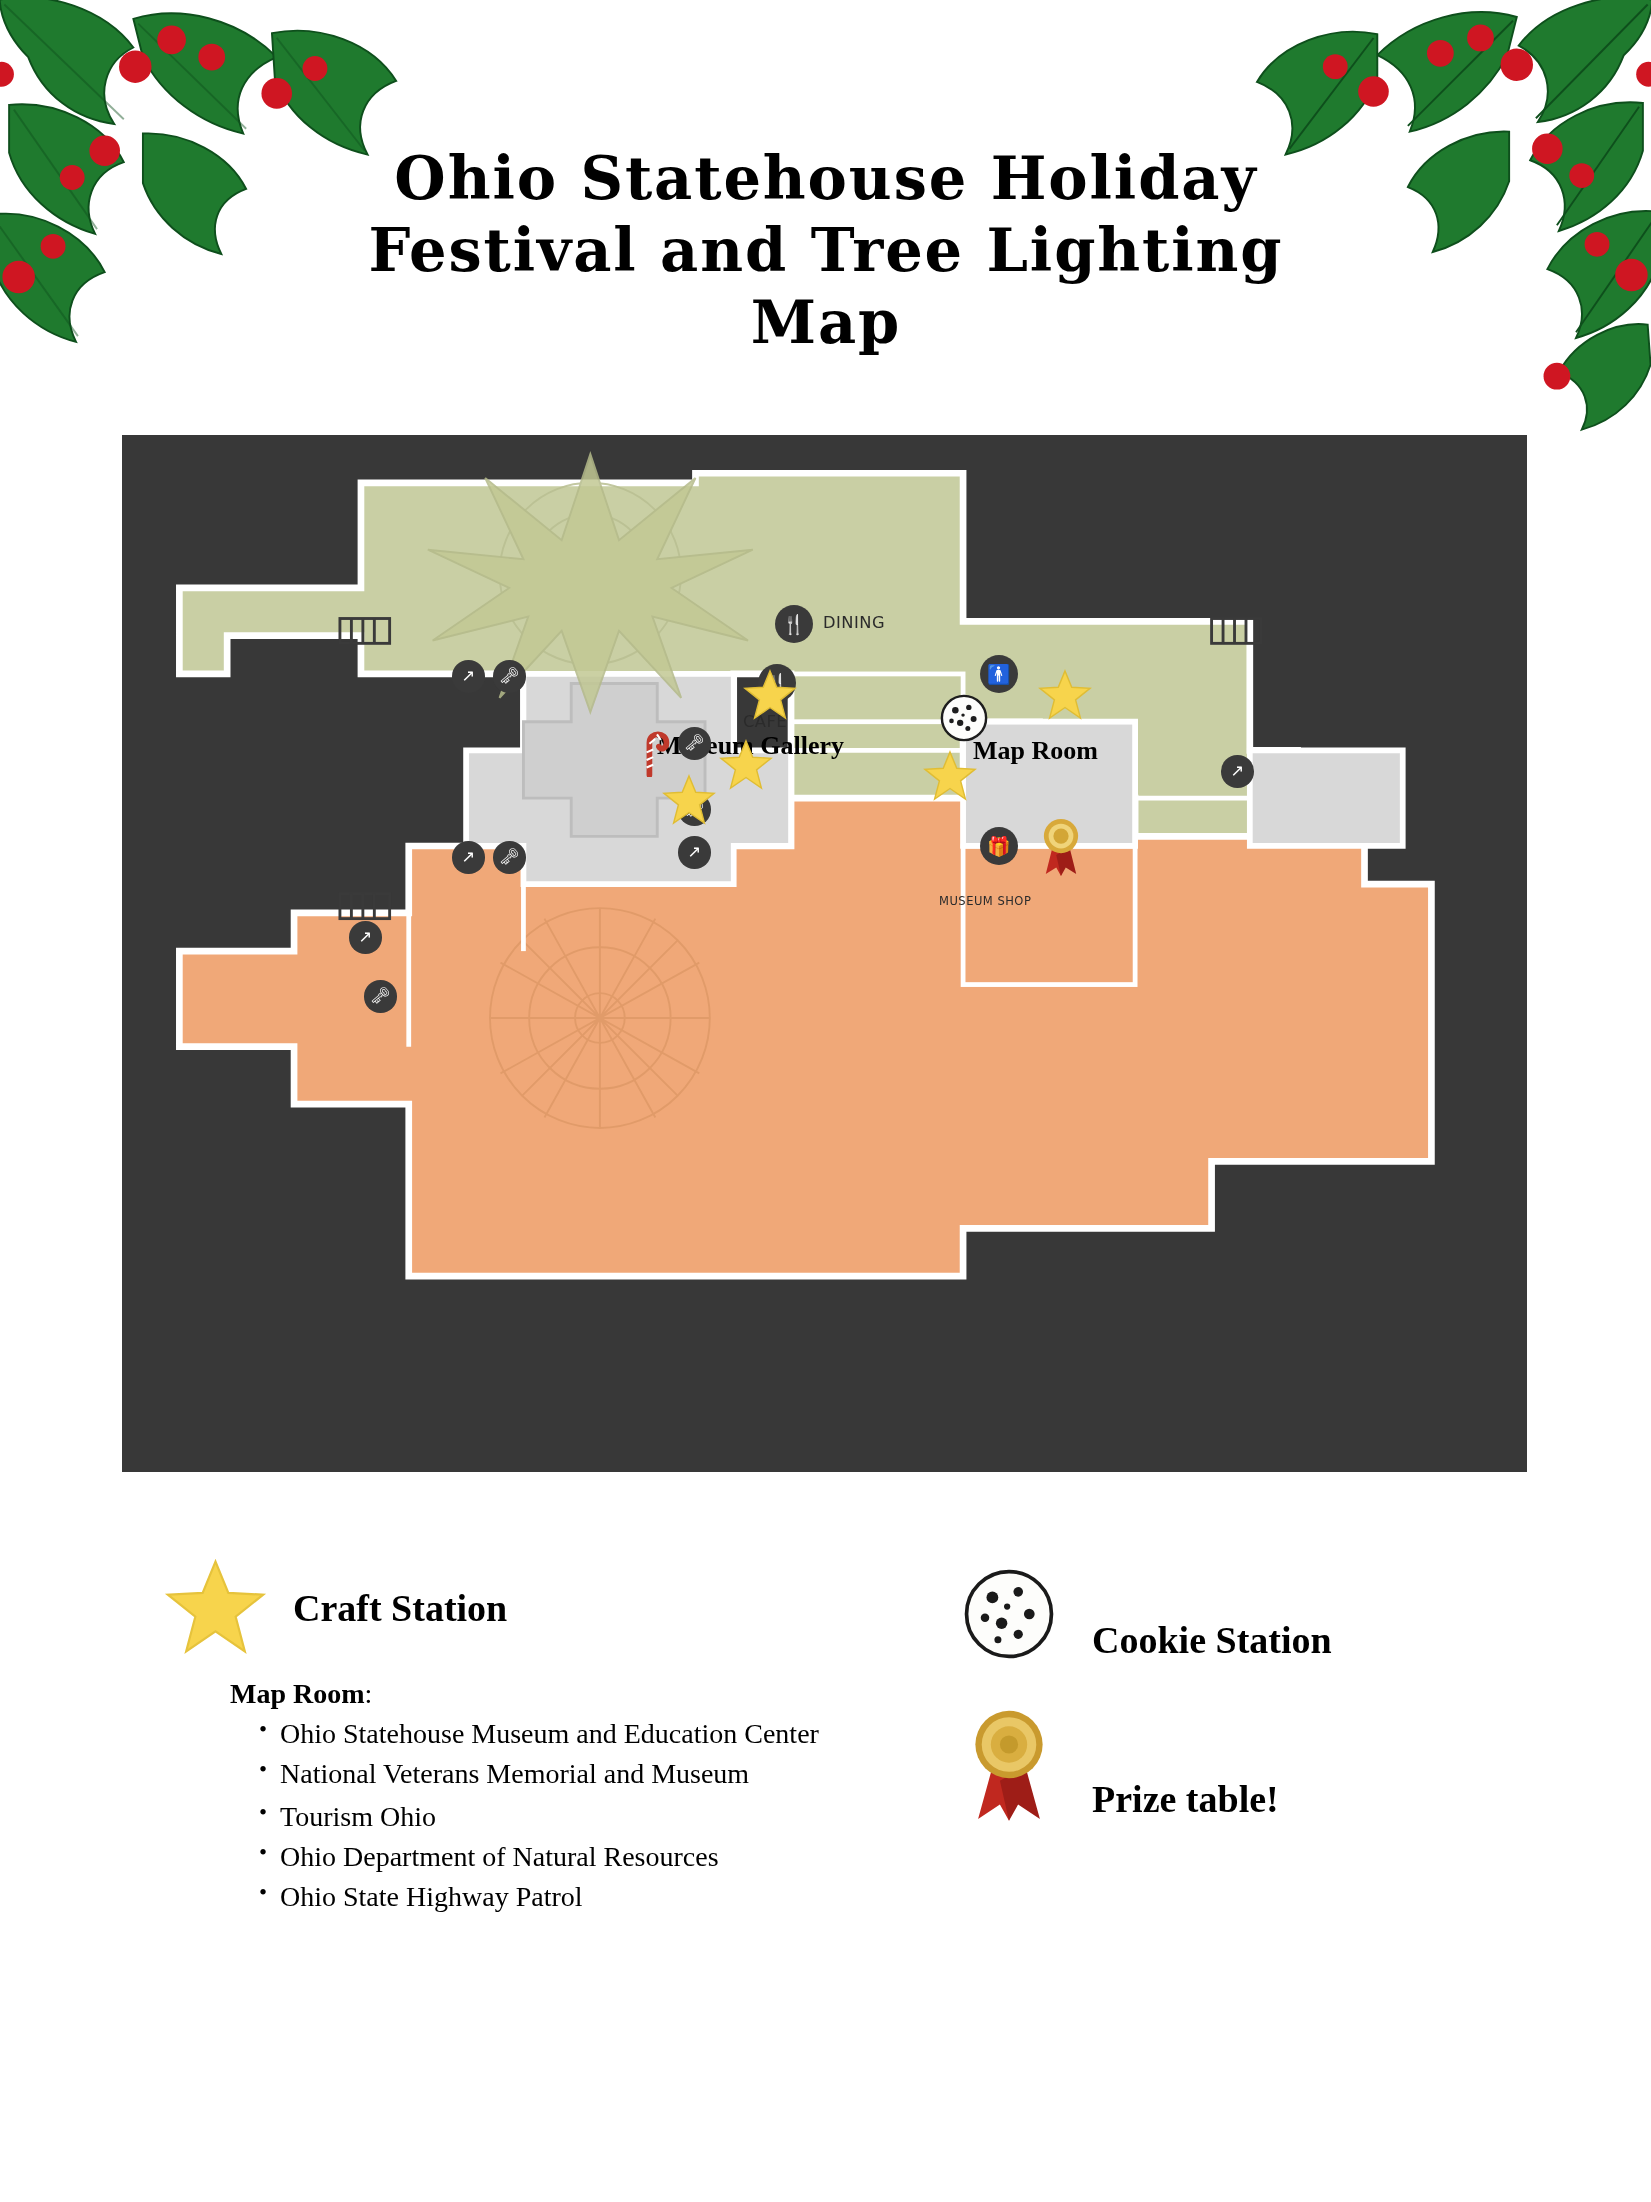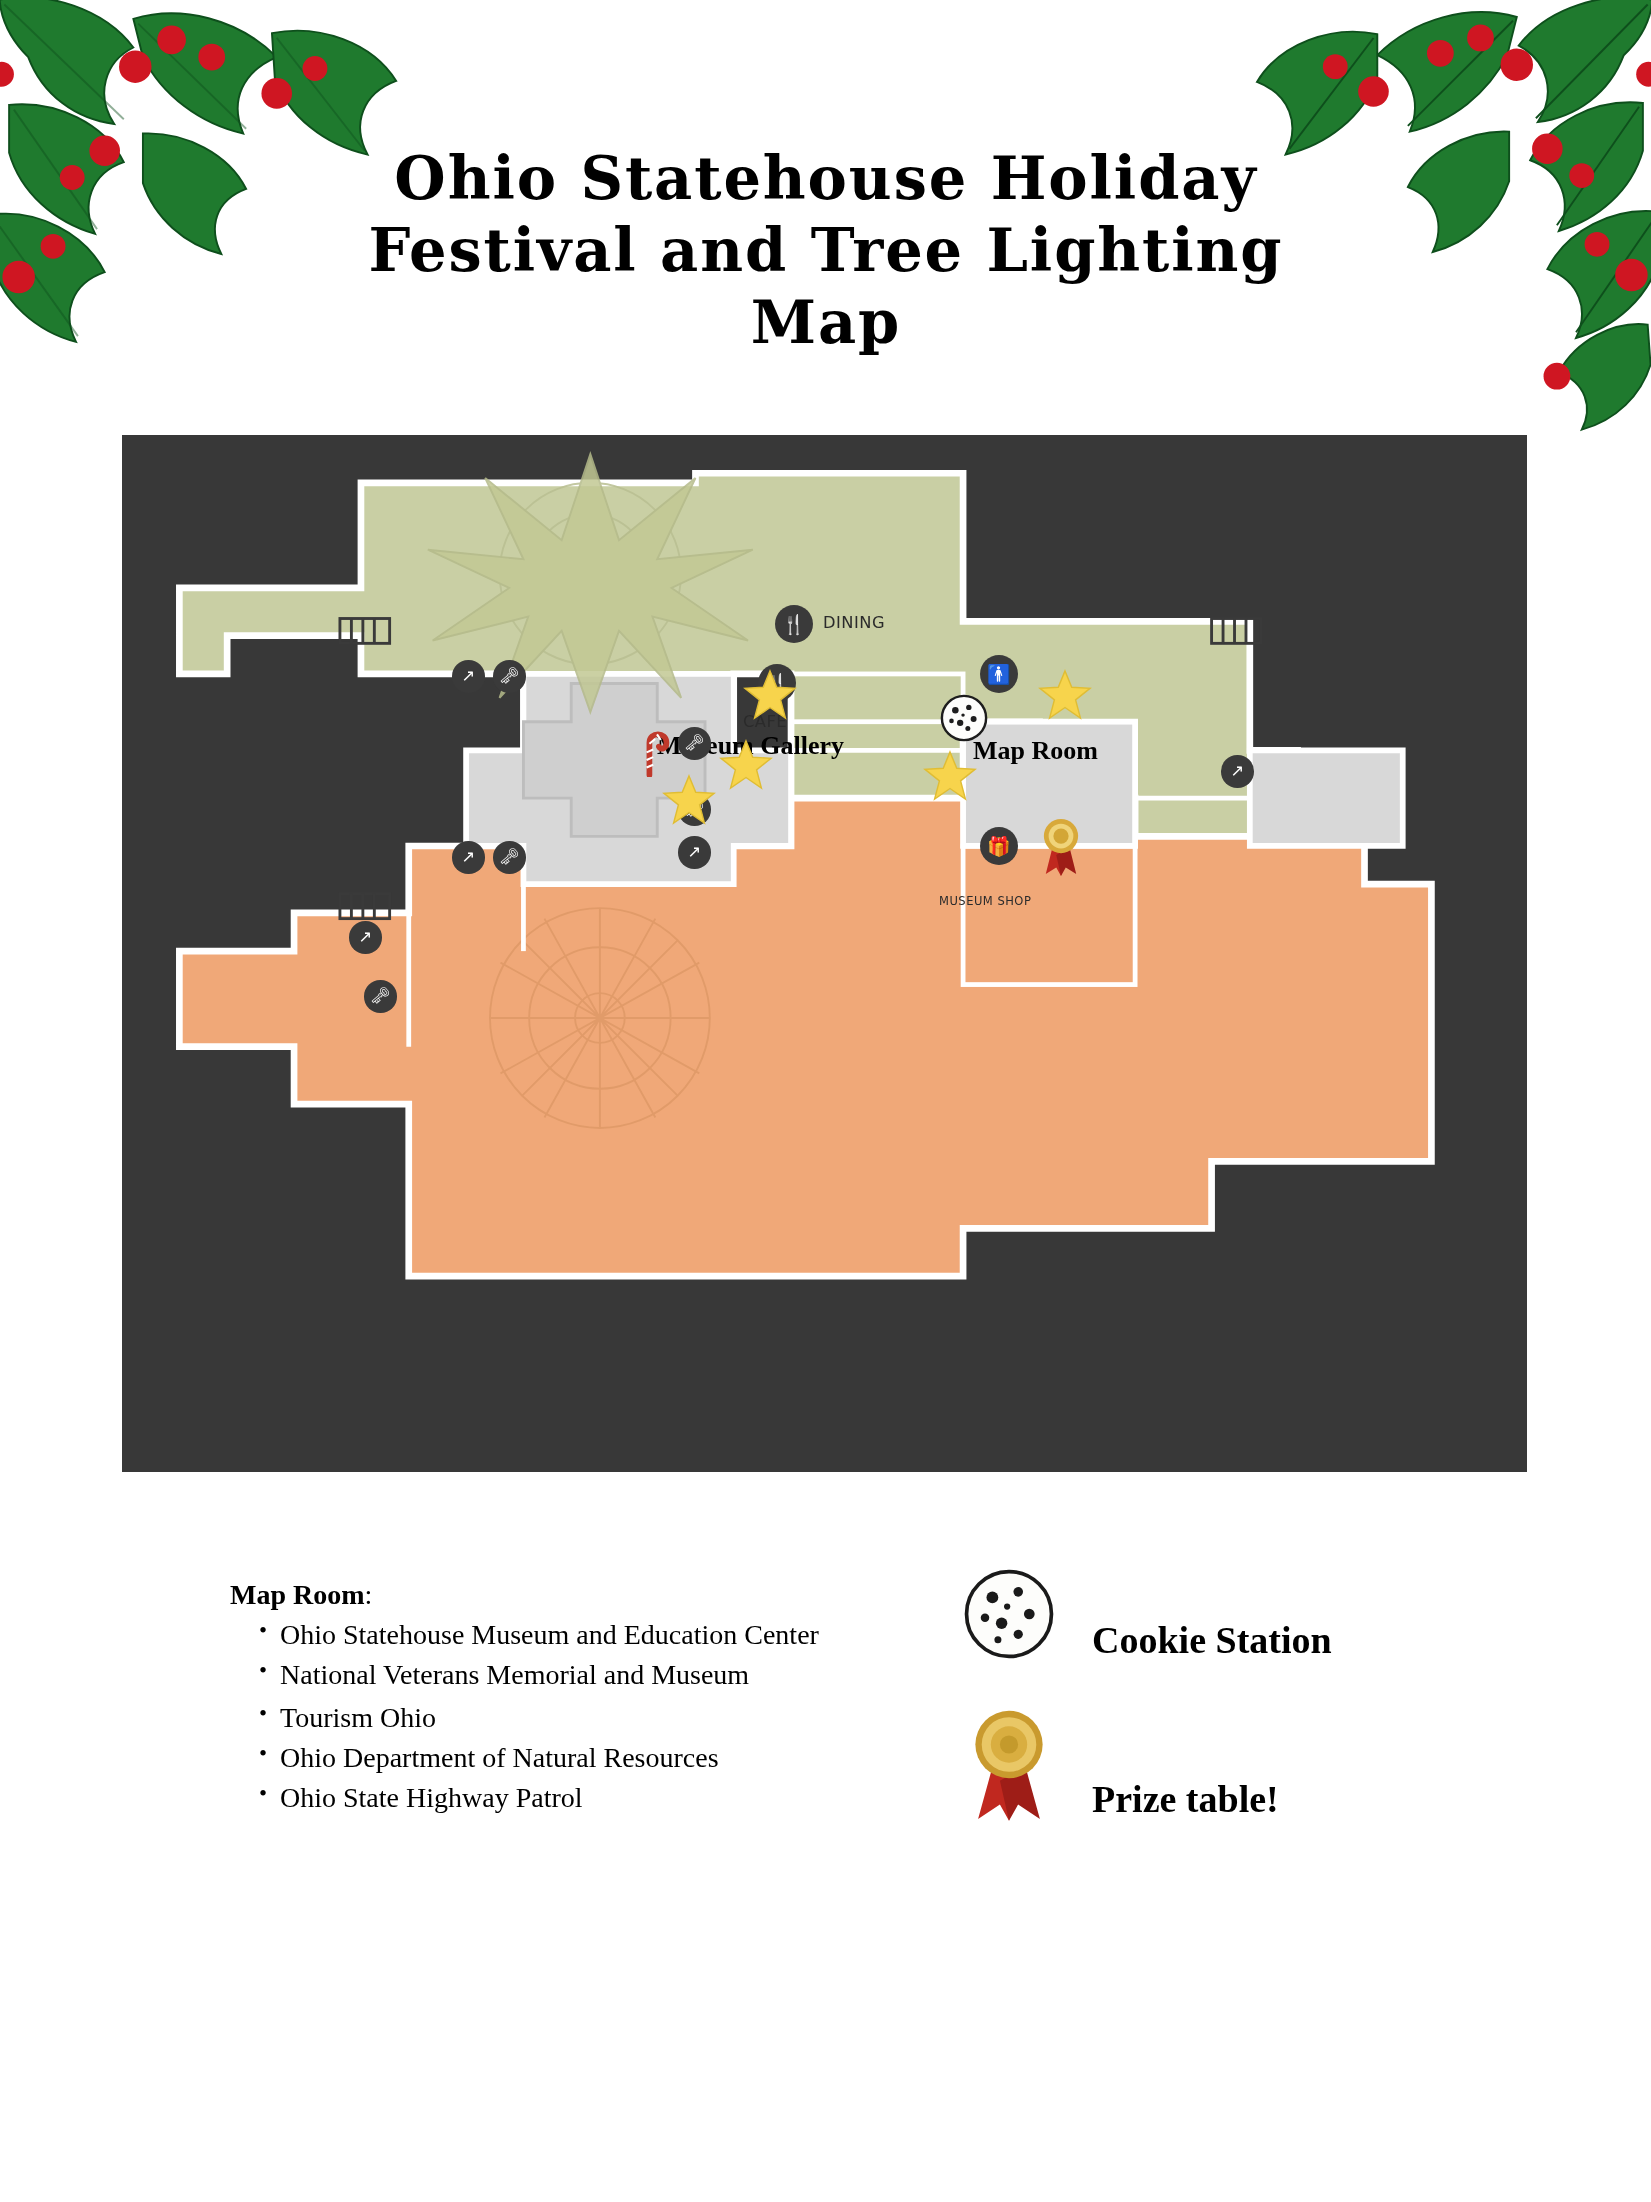--- a/index.html
+++ b/index.html
@@ -385,20 +385,28 @@
     <polygon points="28,2 35,19 54,20 39,32 44,51 28,40 12,51 17,32 2,20 21,19" fill="#f7d44c" stroke="#e0bd34" stroke-width="1.5"></polygon>
   </svg>
   <svg class="star-map" style="left:801px; top:315px;" width="54" height="52" viewBox="0 0 56 54">
     <polygon points="28,2 35,19 54,20 39,32 44,51 28,40 12,51 17,32 2,20 21,19" fill="#f7d44c" stroke="#e0bd34" stroke-width="1.5"></polygon>
   </svg>
 </div>
 
 <div class="legend">
 
   <div class="legend-col-left">
+    <div class="legend-head">
+      <div class="icon-box">
+        <svg width="103" height="99" viewBox="0 0 56 54">
+          <polygon points="28,2 35,19 54,20 39,32 44,51 28,40 12,51 17,32 2,20 21,19" fill="#f7d44c" stroke="#e6c33c" stroke-width="1.2"></polygon>
+        </svg>
+      </div>
+      <div class="legend-head-text">Craft Station</div>
+    </div>
 
     <div class="legend-body">
       <div class="legend-group-title">
         <span>Map Room</span><span class="colon">:</span>
       </div>
       <ul class="legend-list">
         <li>Ohio Statehouse Museum and Education Center</li>
         <li>National Veterans Memorial and Museum</li>
       </ul>
 

